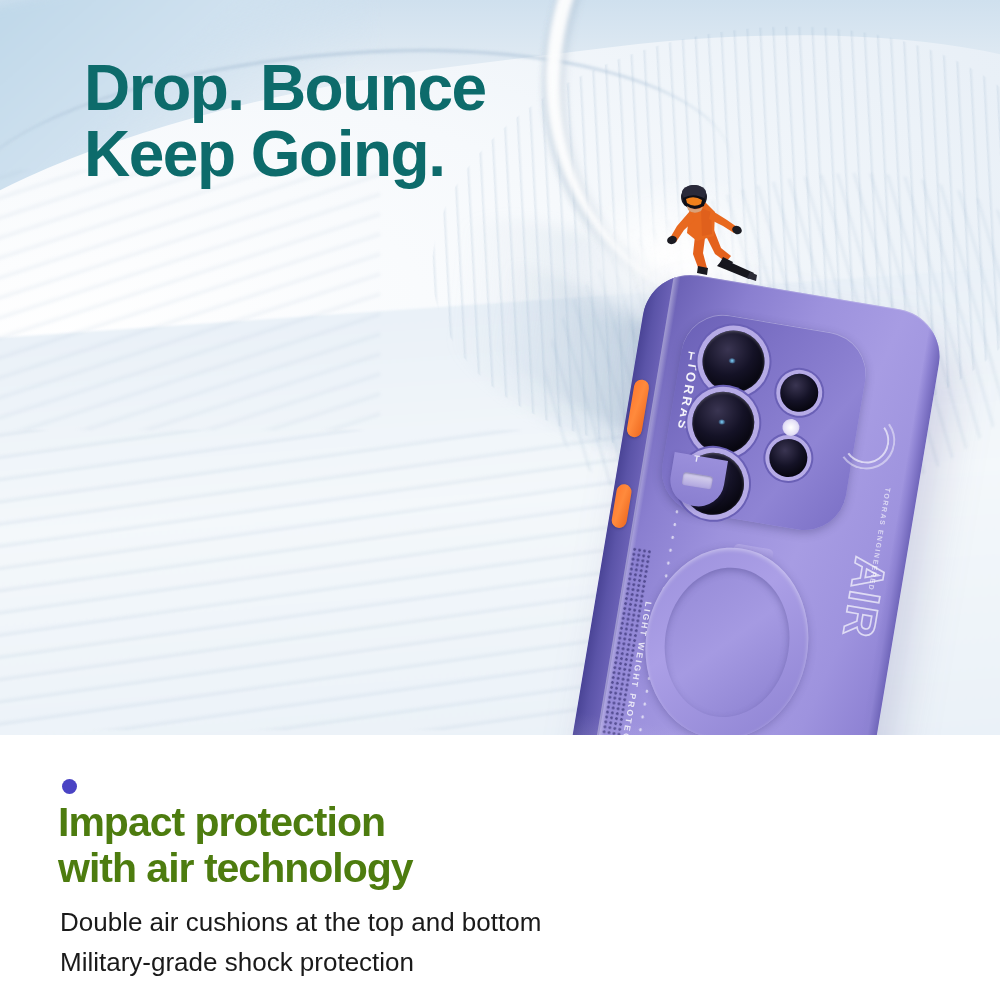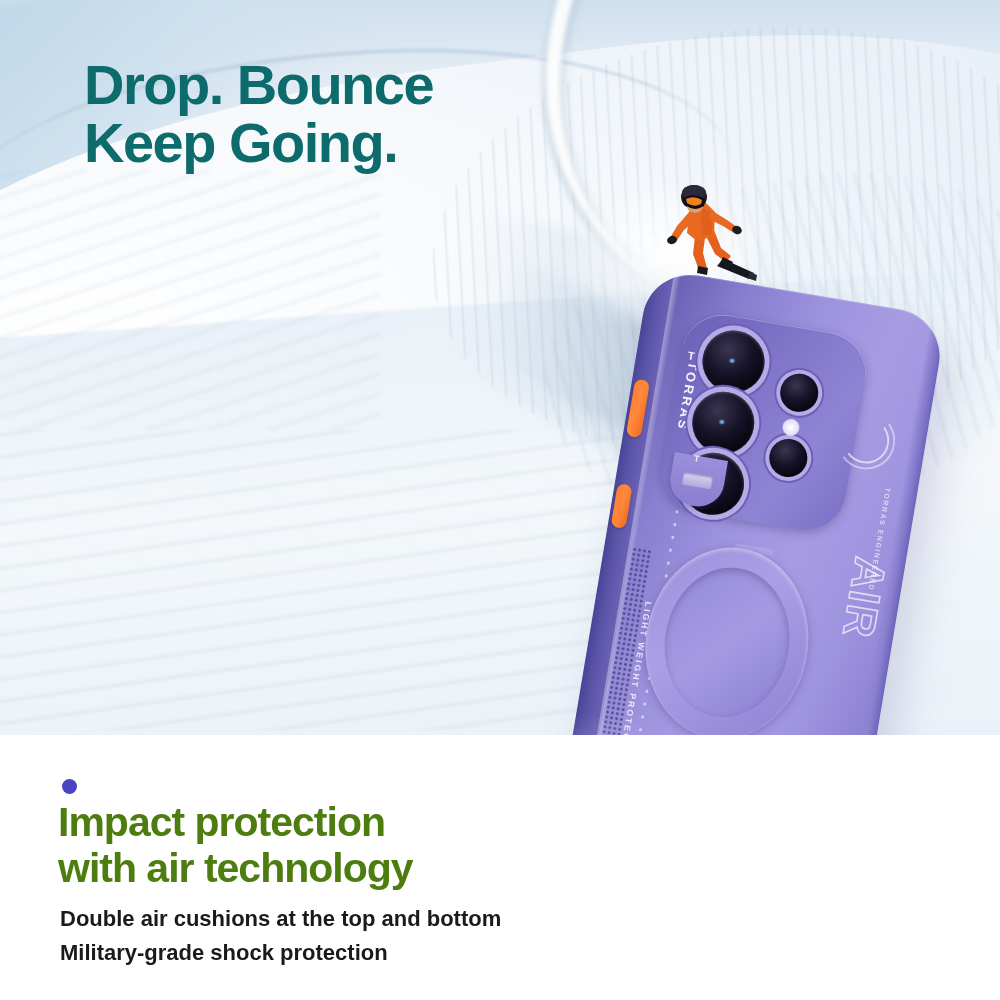--- a/index.html
+++ b/index.html
@@ -138,21 +138,21 @@
     transform:rotate(-3deg);
     filter:blur(1.6px);
   }
 
   
   .rider { position:absolute; left:657px; top:178px; width:110px; height:110px; }
 
   
   .headline {
     position:absolute; left:84px; top:56px;
-    font-size:56px; font-weight:bold; line-height:1.03;
+    font-size:64px; font-weight:bold; line-height:1.03;
     letter-spacing:-1.5px;
     color:#0d6b6b;
     white-space:pre-line;
   }
   .subhead {
     position:absolute; left:86px; top:248px;
     font-size:21px; line-height:1.52; font-weight:400;
     color:#13686a;
     white-space:pre-line;
   }
@@ -372,21 +372,21 @@
   }
   .panel-title {
     position:absolute; left:58px; top:65px;
     font-size:41px; font-weight:bold; line-height:1.12;
     letter-spacing:-1px;
     color:#0a0a0a;
     white-space:pre-line;
   }
   .panel-body {
     position:absolute; left:60px; top:167px;
-    font-size:22px; line-height:1.55; font-weight:700;
+    font-size:26px; line-height:1.55; font-weight:400;
     color:#1a1a1a;
     white-space:pre-line;
   }
 </style>
 </head>
 <body>
 
 <div id="stage">
 
   <div class="hero">

